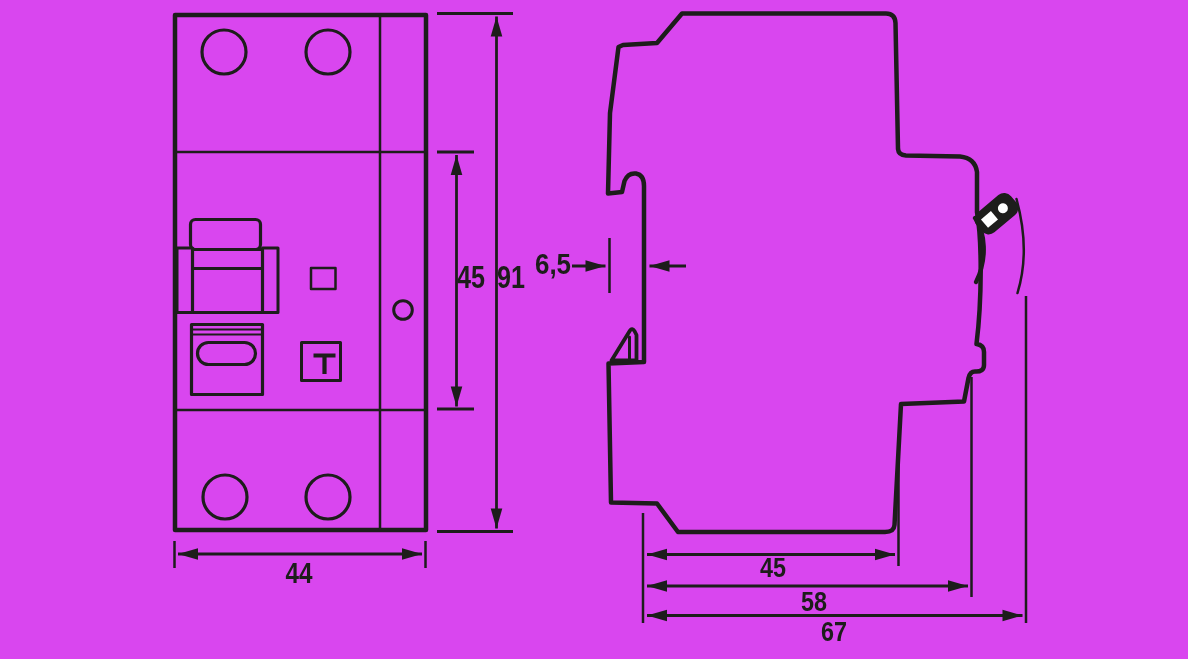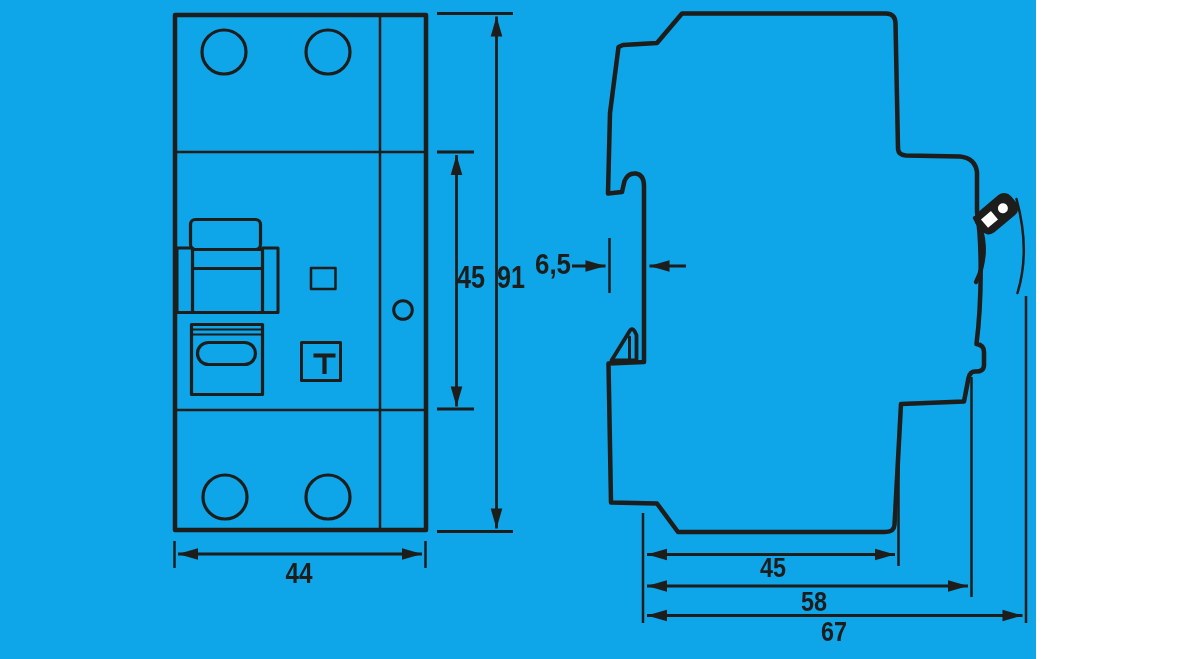--- a/index.html
+++ b/index.html
@@ -1,20 +1,20 @@
 <!DOCTYPE html>
 <html><head>
 <meta charset="utf-8">
 <style>
   html, body { margin: 0; padding: 0; background: #ffffff; }
   #stage {
     position: relative;
-    width: 1036px;
+    width: 1188px;
     height: 659px;
-    background: #0ea5e9;
+    background: #d946ef;
     font-family: "Liberation Sans", "DejaVu Sans", sans-serif;
     overflow: hidden;
     text-decoration: underline;
   }
   svg { display: block; }
   .dim-text {
     font-family: "Liberation Sans", "DejaVu Sans", sans-serif;
     font-weight: 700;
   }
 </style>

